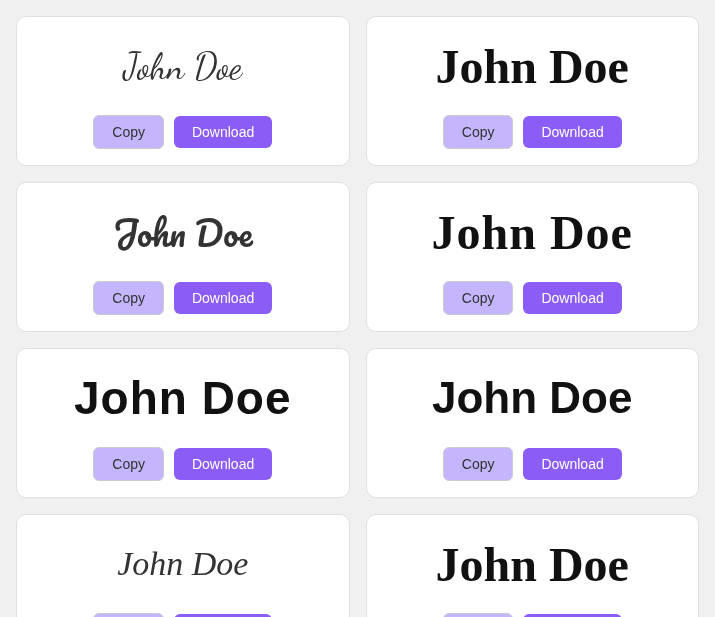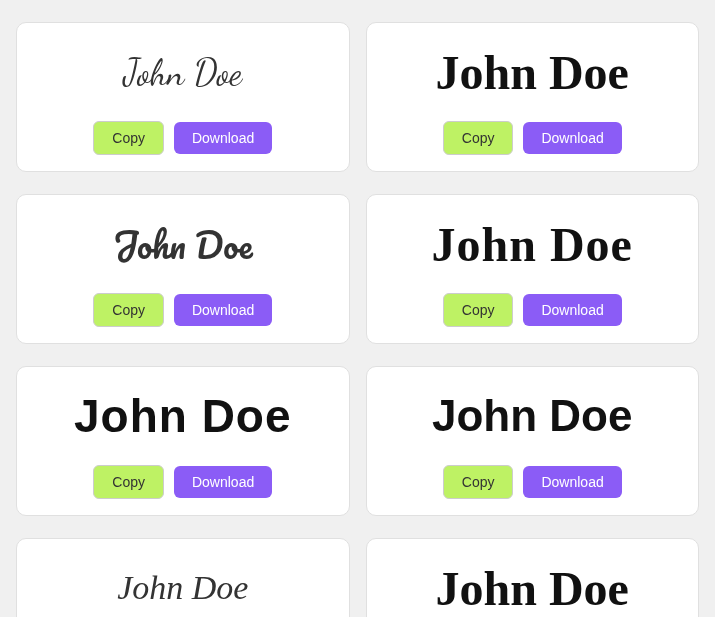--- a/index.html
+++ b/index.html
@@ -19,39 +19,38 @@
     .card {
       background: #fff;
       border-radius: 10px;
       border: 1px solid #e0e0e0;
       padding: 16px 24px 16px;
       display: flex;
       flex-direction: column;
       align-items: center;
       gap: 16px;
       min-height: 150px;
-      margin-top: 6px;
     }
 
     .signature-display {
       flex: 1;
       display: flex;
       align-items: center;
       justify-content: center;
       width: 100%;
     }
 
     .card-actions {
       display: flex;
       gap: 10px;
       align-items: center;
     }
 
     .btn-copy {
-      background: #bef264;
+      background: #c4b5fd;
       border: 1px solid #ccc;
       border-radius: 6px;
       padding: 8px 18px;
       font-size: 14px;
       cursor: pointer;
       color: #333;
     }
 
     .btn-download {
       background: #8b5cf6;

